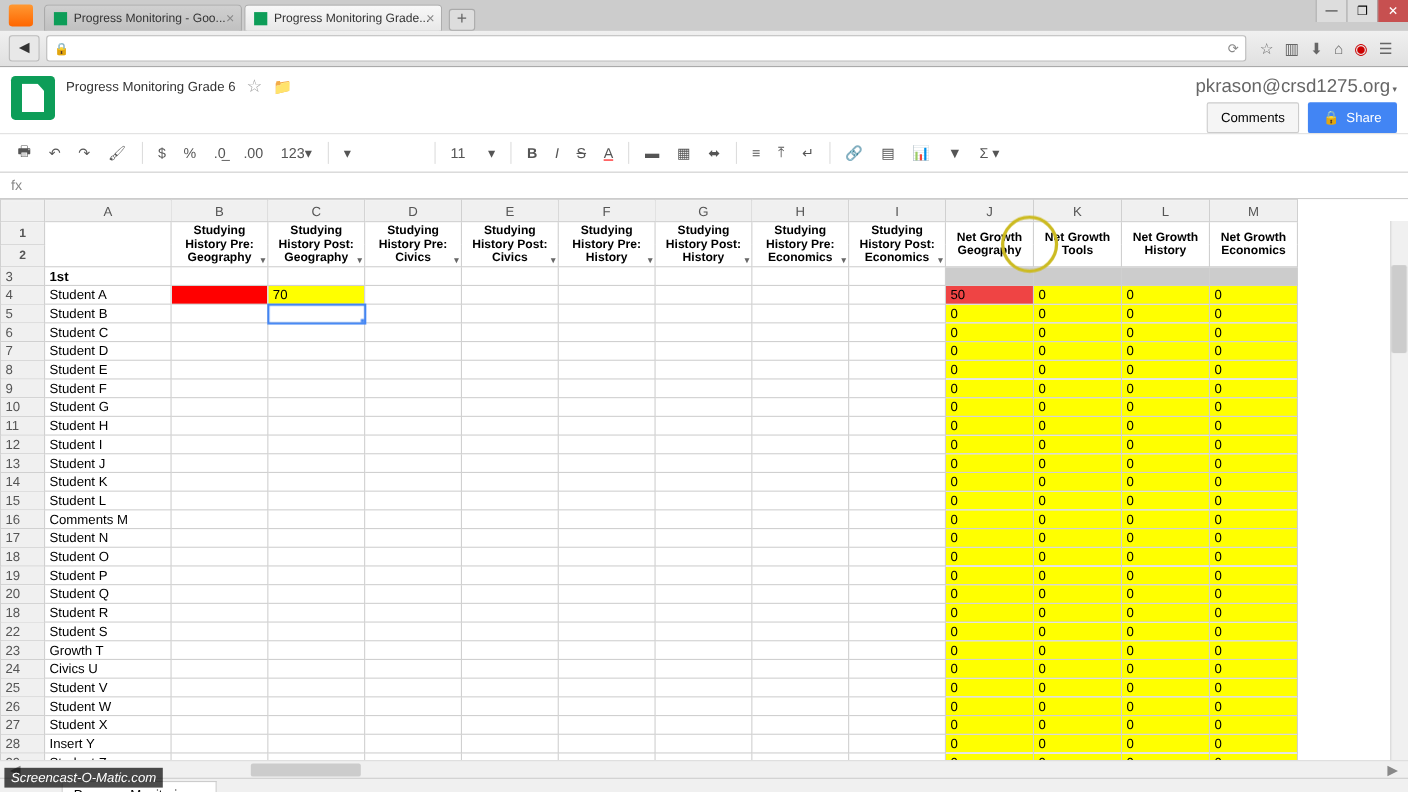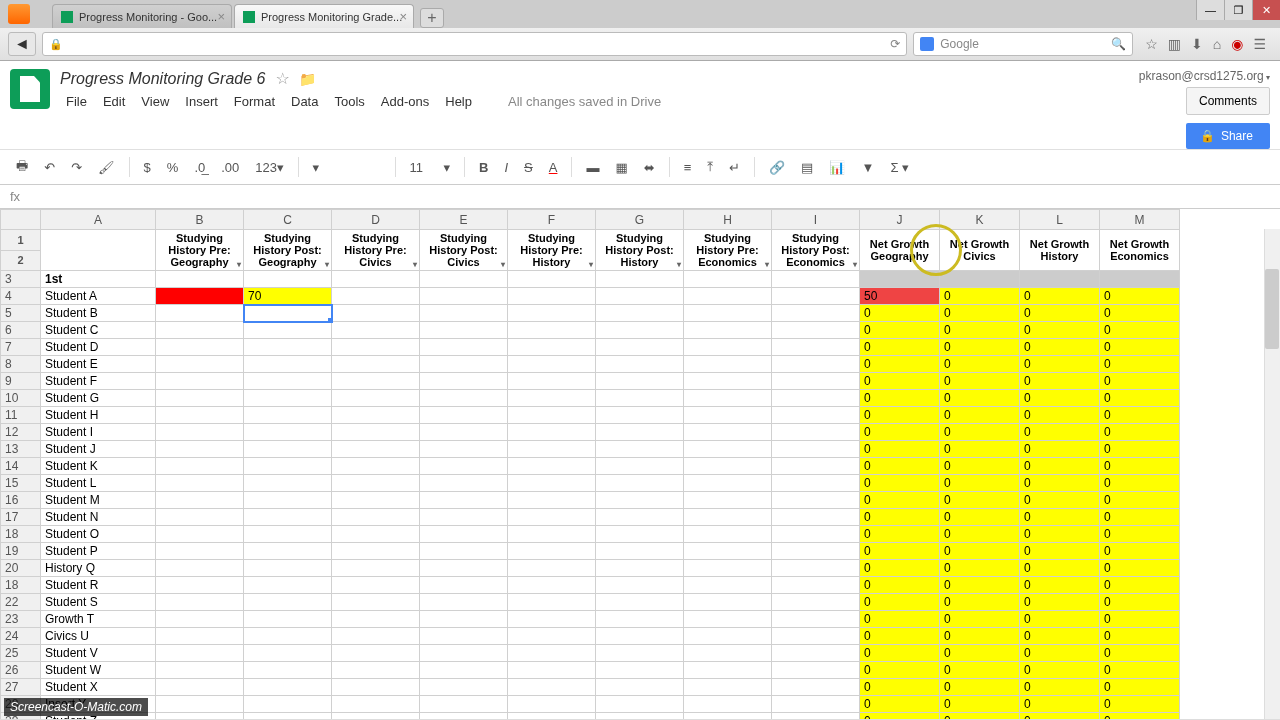--- a/index.html
+++ b/index.html
@@ -1,20 +1,20 @@
 <!DOCTYPE html>
 <html><head>
 <meta charset="utf-8">
 <style>
 * { margin: 0; padding: 0; box-sizing: border-box; font-family: Arial, sans-serif; }
 body { background: #fff; overflow: hidden; width: 1280px; height: 720px; }
 
 
 .browser-chrome { background: linear-gradient(#e8e8e8, #d4d4d4); border-bottom: 1px solid #aaa; }
-.tab-bar { height: 28px; display: flex; align-items: flex-end; padding-left: 52px; background: #ccc; position: relative; }
+.tab-bar { height: 28px; display: flex; align-items: flex-end; padding-left: 40px; background: #ccc; position: relative; }
 .ff-btn { position: absolute; left: 8px; top: 4px; width: 22px; height: 20px; background: linear-gradient(#ff9933, #ff6600); border-radius: 3px; }
 .tab { height: 24px; background: linear-gradient(#f8f8f8, #e8e8e8); border: 1px solid #aaa; border-bottom: none; border-radius: 4px 4px 0 0; display: flex; align-items: center; padding: 0 8px; margin-right: 2px; font-size: 11px; color: #333; min-width: 180px; position: relative; }
 .tab.inactive { background: linear-gradient(#d0d0d0, #c0c0c0); }
 .tab-favicon { width: 12px; height: 12px; background: #0d9d58; margin-right: 6px; }
 .tab-close { position: absolute; right: 6px; color: #888; font-size: 13px; }
 .new-tab { width: 24px; height: 20px; background: #ddd; border: 1px solid #aaa; border-radius: 3px; display: flex; align-items: center; justify-content: center; margin-left: 4px; color: #666; }
 .win-controls { position: absolute; right: 0; top: 0; display: flex; }
 .win-btn { width: 28px; height: 20px; display: flex; align-items: center; justify-content: center; font-size: 11px; background: #ddd; border-left: 1px solid #aaa; }
 .win-btn.close { background: #c75050; color: #fff; }
 
@@ -26,30 +26,30 @@
 .search-box { width: 220px; height: 24px; background: #fff; border: 1px solid #bbb; border-radius: 3px; display: flex; align-items: center; padding: 0 6px; font-size: 12px; color: #888; }
 .google-g { width: 14px; height: 14px; background: #4285f4; margin-right: 6px; border-radius: 2px; }
 .toolbar-icons { display: flex; gap: 10px; padding: 0 6px; color: #666; font-size: 14px; }
 
 
 .sheets-header { display: flex; padding: 8px 10px 0; align-items: flex-start; }
 .sheets-logo { width: 40px; height: 40px; background: #0d9d58; border-radius: 4px; margin-right: 10px; display: flex; align-items: center; justify-content: center; }
 .sheets-logo::after { content: ''; width: 20px; height: 26px; background: #fff; clip-path: polygon(0 0, 70% 0, 100% 25%, 100% 100%, 0 100%); }
 .doc-info { flex: 1; }
 .doc-title-row { display: flex; align-items: center; gap: 10px; }
-.doc-title { font-size: 16px; color: #333; font-style: italic; }
+.doc-title { font-size: 12px; color: #333; }
 .star-icon { color: #999; font-size: 16px; }
 .folder-icon { color: #999; font-size: 14px; }
 .menus { display: flex; gap: 4px; font-size: 13px; color: #333; margin-top: 4px; }
 .menus span { padding: 2px 6px; }
 .save-status { color: #888; margin-left: 20px; }
 .header-right { display: flex; flex-direction: column; align-items: flex-end; gap: 4px; }
-.user-email { font-size: 12px; color: #666; }
+.user-email { font-size: 17px; color: #666; }
 .user-email::after { content: ' ▾'; font-size: 8px; }
-.header-buttons { display: flex; gap: 8px; flex-direction: column; }
+.header-buttons { display: flex; gap: 8px; }
 .comments-btn { padding: 6px 12px; border: 1px solid #ccc; border-radius: 2px; font-size: 12px; background: #f5f5f5; }
 .share-btn { padding: 6px 14px; background: #4285f4; color: #fff; border-radius: 2px; font-size: 12px; display: flex; align-items: center; gap: 6px; }
 
 
 .sheets-toolbar { height: 36px; border-top: 1px solid #e0e0e0; border-bottom: 1px solid #ccc; display: flex; align-items: center; padding: 0 10px; gap: 4px; color: #555; font-size: 13px; }
 .tb-btn { padding: 4px 6px; display: flex; align-items: center; }
 .tb-sep { width: 1px; height: 20px; background: #ddd; margin: 0 4px; }
 .font-size { width: 30px; text-align: center; }
 
 
@@ -123,55 +123,38 @@
       <div class="win-btn">❐</div>
       <div class="win-btn close">✕</div>
     </div>
   </div>
   <div class="addr-bar">
     <div class="nav-back">◄</div>
     <div class="url-box">
       <span class="lock-icon">🔒</span>
       <span class="reload-icon">⟳</span>
     </div>
-    <div class="search-box">
-      <span class="google-g"></span>
-      <span>Google</span>
-      <span style="margin-left:auto">🔍</span>
-    </div>
     <div class="toolbar-icons">
       <span>☆</span>
       <span>▥</span>
       <span>⬇</span>
       <span>⌂</span>
       <span style="color:#c00">◉</span>
       <span>☰</span>
     </div>
   </div>
 </div>
 
 <div class="sheets-header">
   <div class="sheets-logo"></div>
   <div class="doc-info">
     <div class="doc-title-row">
       <span class="doc-title">Progress Monitoring Grade 6</span>
       <span class="star-icon">☆</span>
       <span class="folder-icon">📁</span>
-    </div>
-    <div class="menus">
-      <span>File</span>
-      <span>Edit</span>
-      <span>View</span>
-      <span>Insert</span>
-      <span>Format</span>
-      <span>Data</span>
-      <span>Tools</span>
-      <span>Add-ons</span>
-      <span>Help</span>
-      <span class="save-status">All changes saved in Drive</span>
     </div>
   </div>
   <div class="header-right">
     <span class="user-email">pkrason@crsd1275.org</span>
     <div class="header-buttons">
       <div class="comments-btn">Comments</div>
       <div class="share-btn">
         <span>🔒</span>
         <span>Share</span>
       </div>
@@ -254,21 +237,21 @@
           <td rowspan="2" class="col-a"></td>
           <td rowspan="2" class="has-filter col-data">Studying History Pre: Geography</td>
           <td rowspan="2" class="has-filter col-data">Studying History Post: Geography</td>
           <td rowspan="2" class="has-filter col-data">Studying History Pre: Civics</td>
           <td rowspan="2" class="has-filter col-data">Studying History Post: Civics</td>
           <td rowspan="2" class="has-filter col-data">Studying History Pre: History</td>
           <td rowspan="2" class="has-filter col-data">Studying History Post: History</td>
           <td rowspan="2" class="has-filter col-data">Studying History Pre: Economics</td>
           <td rowspan="2" class="has-filter col-data">Studying History Post: Economics</td>
           <td rowspan="2" class="col-net">Net Growth Geography</td>
-          <td rowspan="2" class="col-net">Net Growth Civics</td>
+          <td rowspan="2" class="col-net">Net Growth Tools</td>
           <td rowspan="2" class="col-net">Net Growth History</td>
           <td rowspan="2" class="col-net">Net Growth Economics</td>
         </tr>
         <tr class="header-row r2">
           <td class="row-header">2</td>
         </tr>
         <tr>
           <td class="row-header">3</td>
           <td style="font-weight: bold;">1st</td>
           <td></td>
@@ -471,21 +454,21 @@
           <td></td>
           <td></td>
           <td></td>
           <td class="yellow-num">0</td>
           <td class="yellow-num">0</td>
           <td class="yellow-num">0</td>
           <td class="yellow-num">0</td>
         </tr>
         <tr>
           <td class="row-header">16</td>
-          <td>Student M</td>
+          <td>Comments M</td>
           <td></td>
           <td></td>
           <td></td>
           <td></td>
           <td></td>
           <td></td>
           <td></td>
           <td></td>
           <td class="yellow-num">0</td>
           <td class="yellow-num">0</td>
@@ -535,21 +518,21 @@
           <td></td>
           <td></td>
           <td></td>
           <td class="yellow-num">0</td>
           <td class="yellow-num">0</td>
           <td class="yellow-num">0</td>
           <td class="yellow-num">0</td>
         </tr>
         <tr>
           <td class="row-header">20</td>
-          <td>History Q</td>
+          <td>Student Q</td>
           <td></td>
           <td></td>
           <td></td>
           <td></td>
           <td></td>
           <td></td>
           <td></td>
           <td></td>
           <td class="yellow-num">0</td>
           <td class="yellow-num">0</td>

